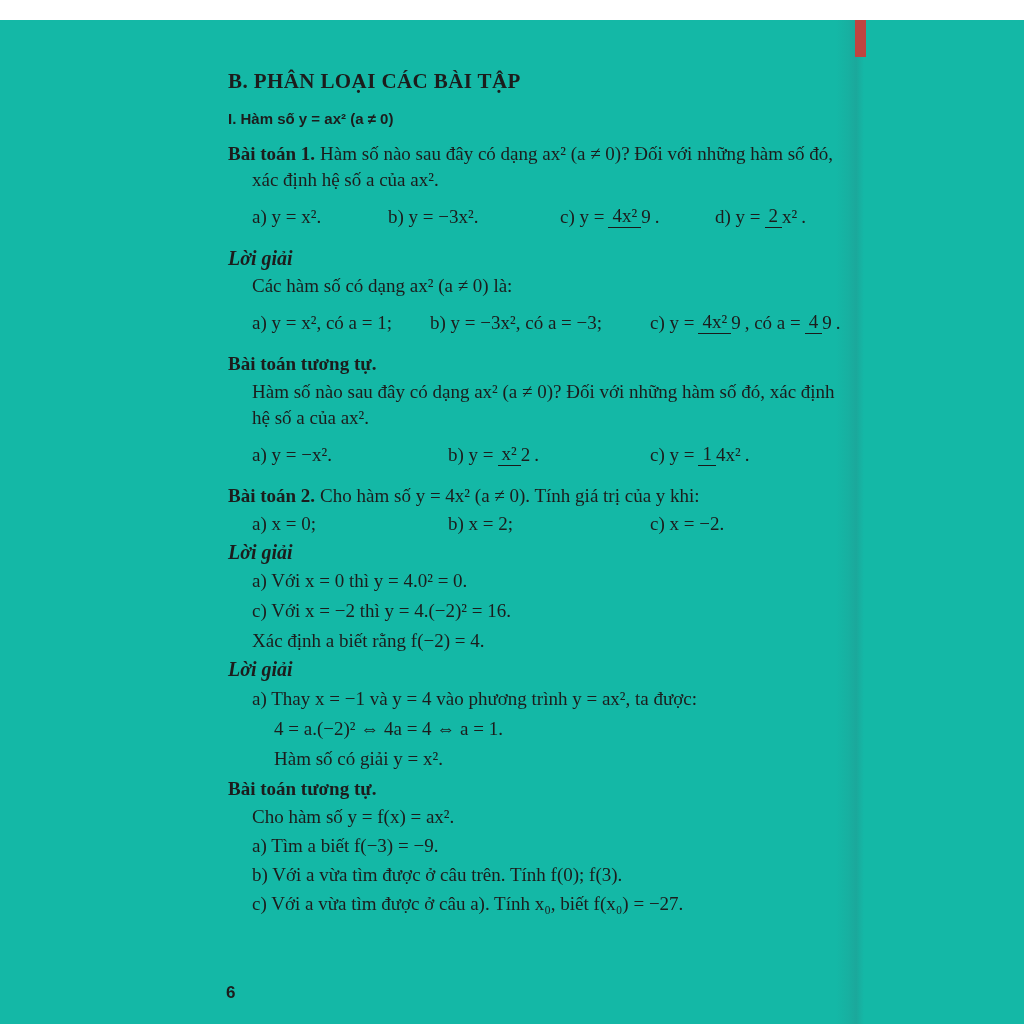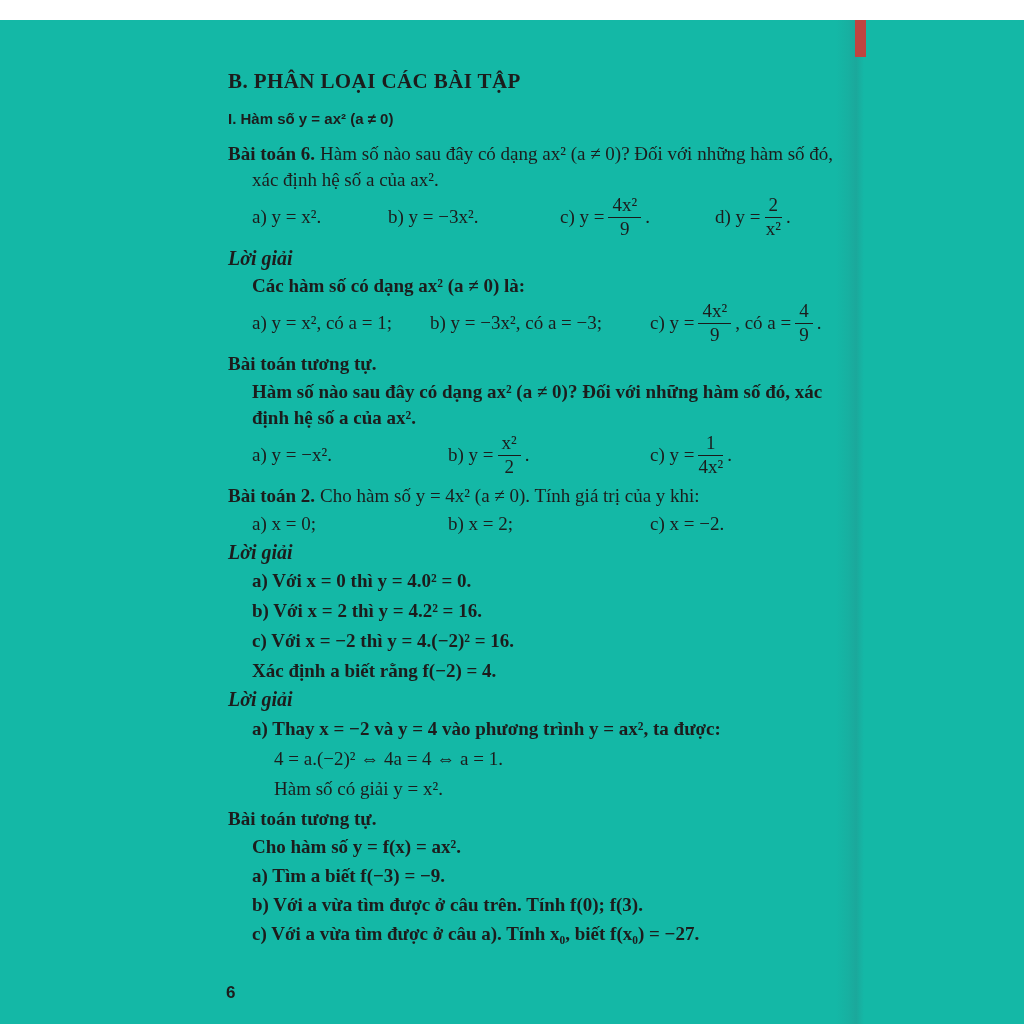--- a/index.html
+++ b/index.html
@@ -27,36 +27,36 @@
     font-size: 21px; font-weight: bold; letter-spacing: 0.4px;
     line-height: 27px; margin: 0;
   }
   .subsection-title {
     font-family: "Liberation Sans", "DejaVu Sans", sans-serif;
     font-size: 15px; font-weight: bold; line-height: 24px;
     margin: 12px 0 0 0;
   }
   .para { margin: 0; }
   .prob { margin-left: 24px; text-indent: -24px; }
-  .ind  { margin-left: 24px; font-weight: bold; }
+  .ind  { margin-left: 24px; }
   .ind2 { margin-left: 46px; }
   .lbl { font-weight: bold; margin-right: 5px; }
   .bold-head { font-weight: bold; margin: 0; }
   .solution-heading {
     font-weight: bold; font-style: italic; font-size: 20px;
     text-align: left; margin: 0; line-height: 26px;
   }
   .row { position: relative; height: 26px; }
   .frow { height: 48px; }
   .opt {
     position: absolute; top: 0; height: 100%;
     display: inline-flex; align-items: center; white-space: nowrap;
   }
   .frac {
-    display: inline-flex; flex-direction: column; align-items: center;
+    display: inline-flex; flex-direction: row; align-items: center;
     margin: 0 4px; line-height: 1.08; font-size: 19px;
   }
   .fnum {
     align-self: stretch; text-align: center;
     border-bottom: 1.5px solid #1a1a1a; padding: 0 4px 1px 4px;
   }
   .fden { padding-top: 1px; text-align: center; }
   .pagenum {
     position: absolute; left: 226px; top: 963px;
     font-family: "Liberation Sans", "DejaVu Sans", sans-serif;
@@ -70,21 +70,21 @@
 
   <div class="page-edge"></div>
   <div class="red-strip" style="background: rgb(191, 68, 64);"></div>
 
   <div class="content">
 
     <p class="section-title">B. PHÂN LOẠI CÁC BÀI TẬP</p>
 
     <p class="subsection-title">I. Hàm số y = ax² (a ≠ 0)</p>
 
-    <p class="para prob" style="margin-top:10px"><span class="lbl">Bài toán 6.</span><span>Hàm số nào sau đây có dạng ax² (a ≠ 0)? Đối với những hàm số đó, xác định hệ số a của ax².</span></p>
+    <p class="para prob" style="margin-top:10px"><span class="lbl">Bài toán 1.</span><span>Hàm số nào sau đây có dạng ax² (a ≠ 0)? Đối với những hàm số đó, xác định hệ số a của ax².</span></p>
 
     <div class="row frow">
       <span class="opt" style="left:24px">a) y = x².</span>
       <span class="opt" style="left:160px">b) y = −3x².</span>
       <span class="opt" style="left:332px">
           <span>c) y =</span>
           <span class="frac">
             <span class="fnum">4x²</span>
             <span class="fden">9</span>
           </span>
@@ -150,29 +150,28 @@
 
     <div class="row" style="margin-top:2px">
       <span class="opt" style="left:24px">a) x = 0;</span>
       <span class="opt" style="left:220px">b) x = 2;</span>
       <span class="opt" style="left:422px">c) x = −2.</span>
     </div>
 
     <p class="solution-heading" style="margin-top:2px">Lời giải</p>
 
     <p class="para ind" style="margin-top:3px">a) Với x = 0 thì y = 4.0² = 0.</p>
-    <p class="para ind" style="margin-top:4px">b) Với x = 2 thì y = 4.2² = 16.</p>
     <p class="para ind" style="margin-top:4px">c) Với x = −2 thì y = 4.(−2)² = 16.</p>
 
 
     <p class="para ind" style="margin-top:4px">Xác định a biết rằng f(−2) = 4.</p>
 
     <p class="solution-heading" style="margin-top:2px">Lời giải</p>
 
-    <p class="para ind" style="margin-top:4px">a) Thay x = −2 và y = 4 vào phương trình y = ax², ta được:</p>
+    <p class="para ind" style="margin-top:4px">a) Thay x = −1 và y = 4 vào phương trình y = ax², ta được:</p>
     <p class="para ind2" style="margin-top:4px">4 = a.(−2)² ⇔ 4a = 4 ⇔ a = 1.</p>
     <p class="para ind2" style="margin-top:4px">Hàm số có giải y = x².</p>
 
     <p class="bold-head" style="margin-top:4px">Bài toán tương tự.</p>
 
     <p class="para ind" style="margin-top:2px">Cho hàm số y = f(x) = ax².</p>
     <p class="para ind" style="margin-top:3px">a) Tìm a biết f(−3) = −9.</p>
     <p class="para ind" style="margin-top:3px">b) Với a vừa tìm được ở câu trên. Tính f(0); f(3).</p>
     <p class="para ind" style="margin-top:3px">c) Với a vừa tìm được ở câu a). Tính x₀, biết f(x₀) = −27.</p>
 

